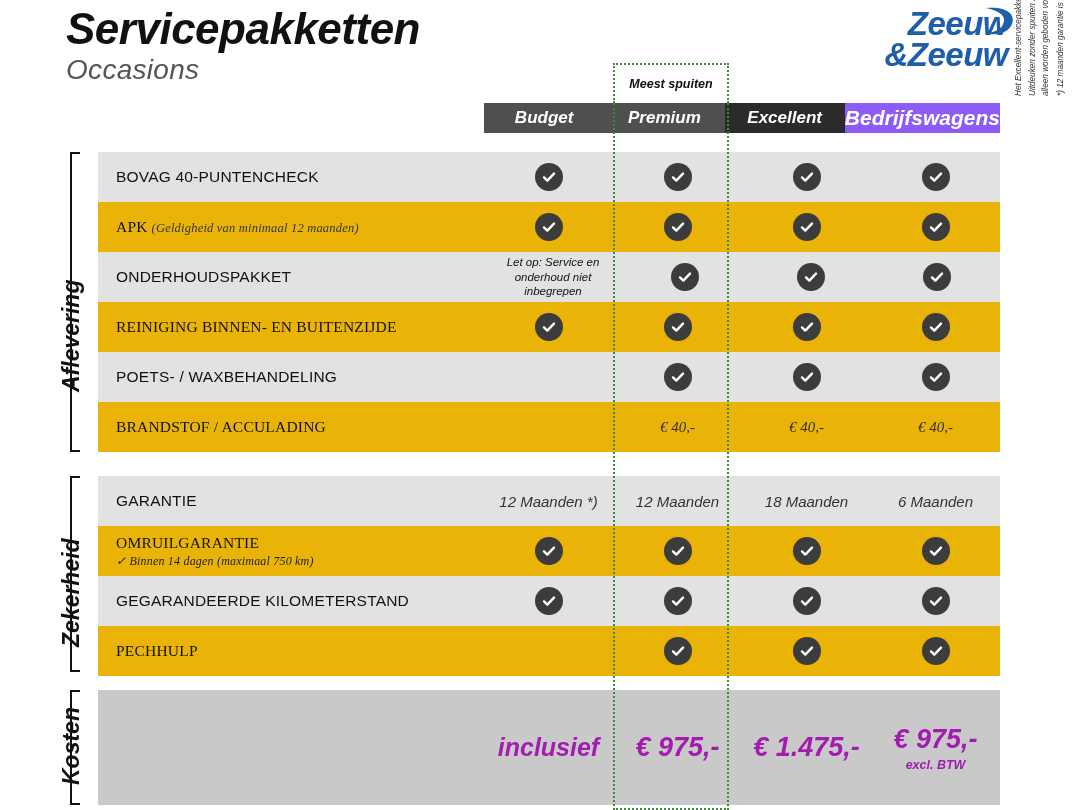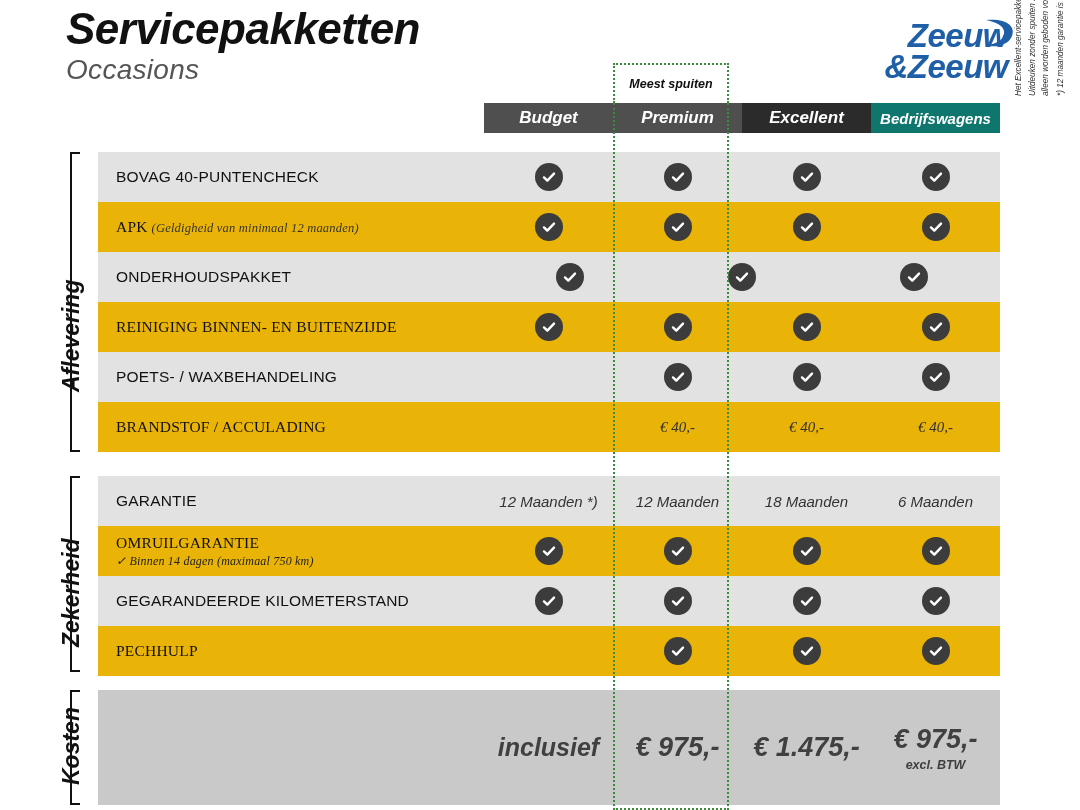--- a/index.html
+++ b/index.html
@@ -34,21 +34,21 @@
     font-size: 28px;
     font-style: italic;
     color: #555;
     margin-top: 2px;
     letter-spacing: 0.3px;
   }
 
   .logo {
     position: absolute;
     right: 72px;
-    top: 20px;
+    top: 8px;
     text-align: right;
     color: #1f5fa8;
     font-style: italic;
     font-weight: bold;
     line-height: 0.95;
   }
   .logo .l1 {
     font-size: 33px;
     letter-spacing: -0.5px;
     display: block;
@@ -82,21 +82,21 @@
     align-items: center;
     justify-content: center;
     color: #fff;
     font-style: italic;
     font-weight: bold;
     font-size: 17px;
   }
   .ch-budget   { background: #4f4f4f; }
   .ch-premium  { background: #4f4f4f; }
   .ch-excellent{ background: #2b2b2b; }
-  .ch-bedrijf  { background: #0f766e; font-size: 15px; }
+  .ch-bedrijf  { background: #8b5cf6; font-size: 21px; }
 
   
   .meest {
     position: absolute;
     left: 613px;
     top: 63px;
     width: 116px;
     height: 40px;
     border: 2px dotted #3a8b3a;
     border-bottom: none;
@@ -233,21 +233,21 @@
   }
   .kosten-cell {
     flex: 1 1 0;
     display: flex;
     flex-direction: column;
     align-items: center;
     justify-content: center;
     font-size: 27px;
     font-style: italic;
     font-weight: bold;
-    color: #404040;
+    color: #a21caf;
   }
   .kosten-cell.incl { font-size: 25px; }
   .kosten-cell .excl {
     font-size: 12.5px;
     font-weight: bold;
     font-style: italic;
     margin-top: 3px;
   }
 
   
@@ -369,20 +369,21 @@
               <path d="M3 8.4 L6.3 11.6 L13 4.6" stroke="#fff" stroke-width="2.4" fill="none" stroke-linecap="round" stroke-linejoin="round"></path>
             </svg>
           </span>
         </div>
     </div>
   </div>
 
   <div class="row light">
     <div class="row-label">ONDERHOUDSPAKKET</div>
     <div class="cells">
+      <div class="cell note-cell">Let op: Service en onderhoud niet inbegrepen</div>
       <div class="cell">
           <span class="check">
             <svg width="16" height="16" viewBox="0 0 16 16">
               <path d="M3 8.4 L6.3 11.6 L13 4.6" stroke="#fff" stroke-width="2.4" fill="none" stroke-linecap="round" stroke-linejoin="round"></path>
             </svg>
           </span>
         </div>
       <div class="cell">
           <span class="check">
             <svg width="16" height="16" viewBox="0 0 16 16">

